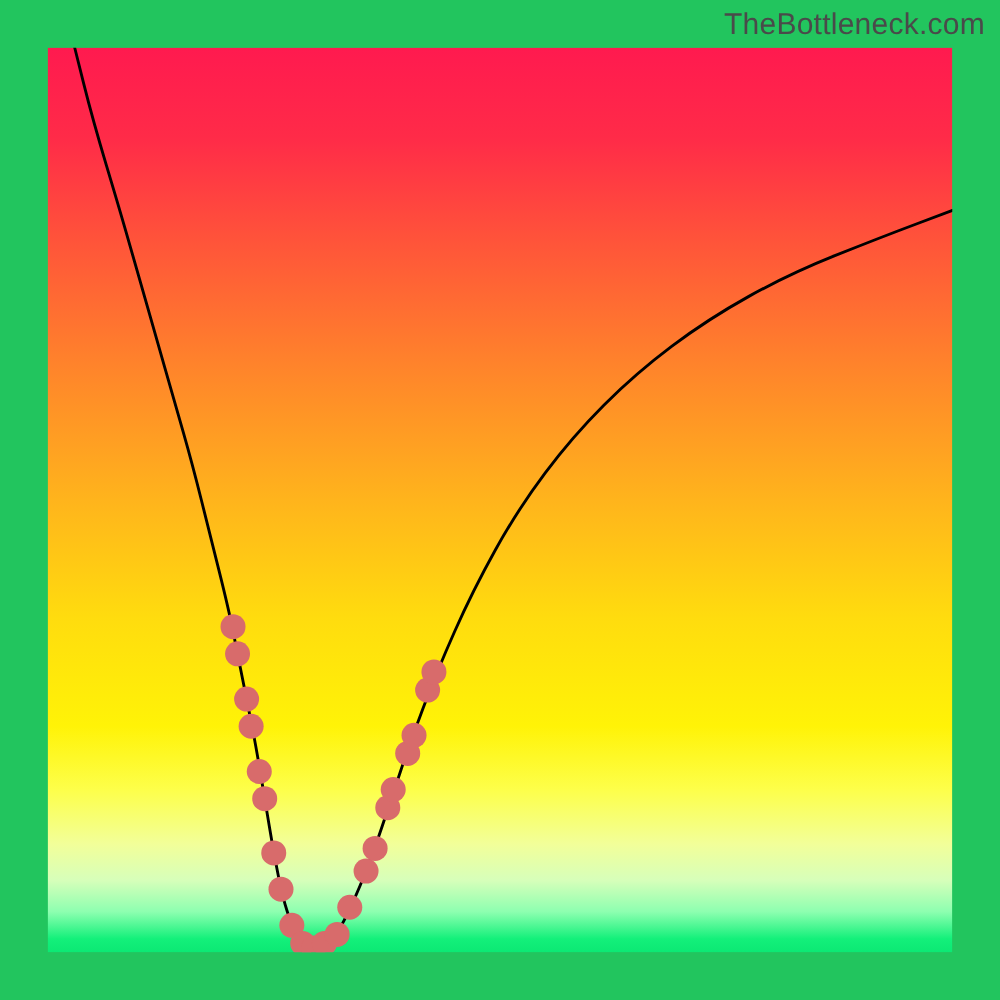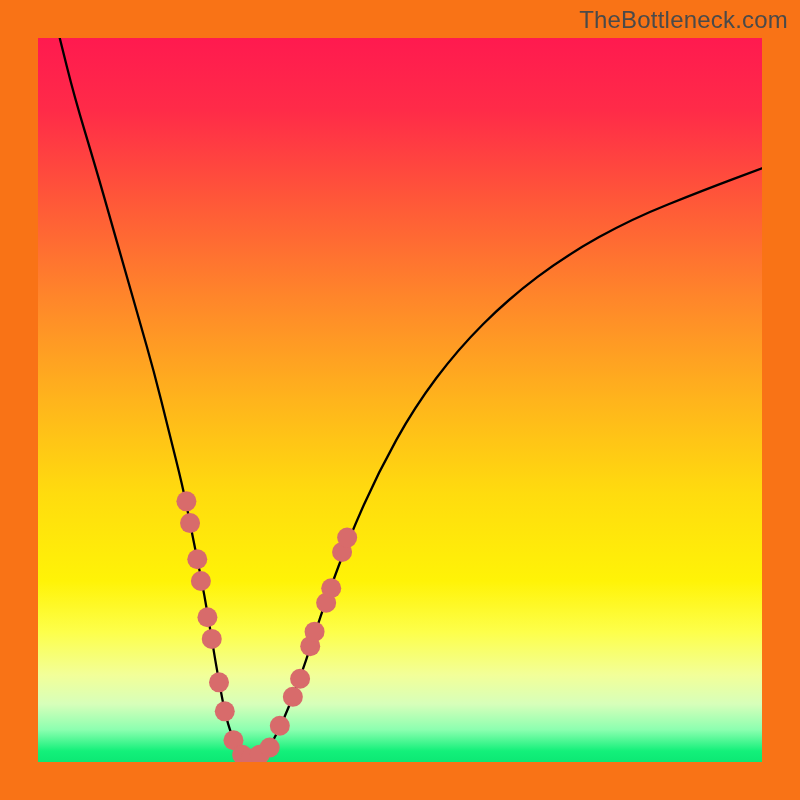--- a/index.html
+++ b/index.html
@@ -10,21 +10,21 @@
     background: #000;
     overflow: hidden;
     font-family: Arial, Helvetica, sans-serif;
   }
   .frame {
     position: absolute;
     left: 0;
     top: 0;
     width: 800px;
     height: 800px;
-    background: #f97316;
+    background: #22c55e;
   }
   .plot {
     position: absolute;
     left: 38px;
     top: 38px;
     width: 724px;
     height: 724px;
     overflow: hidden;
   }
   .grad {

